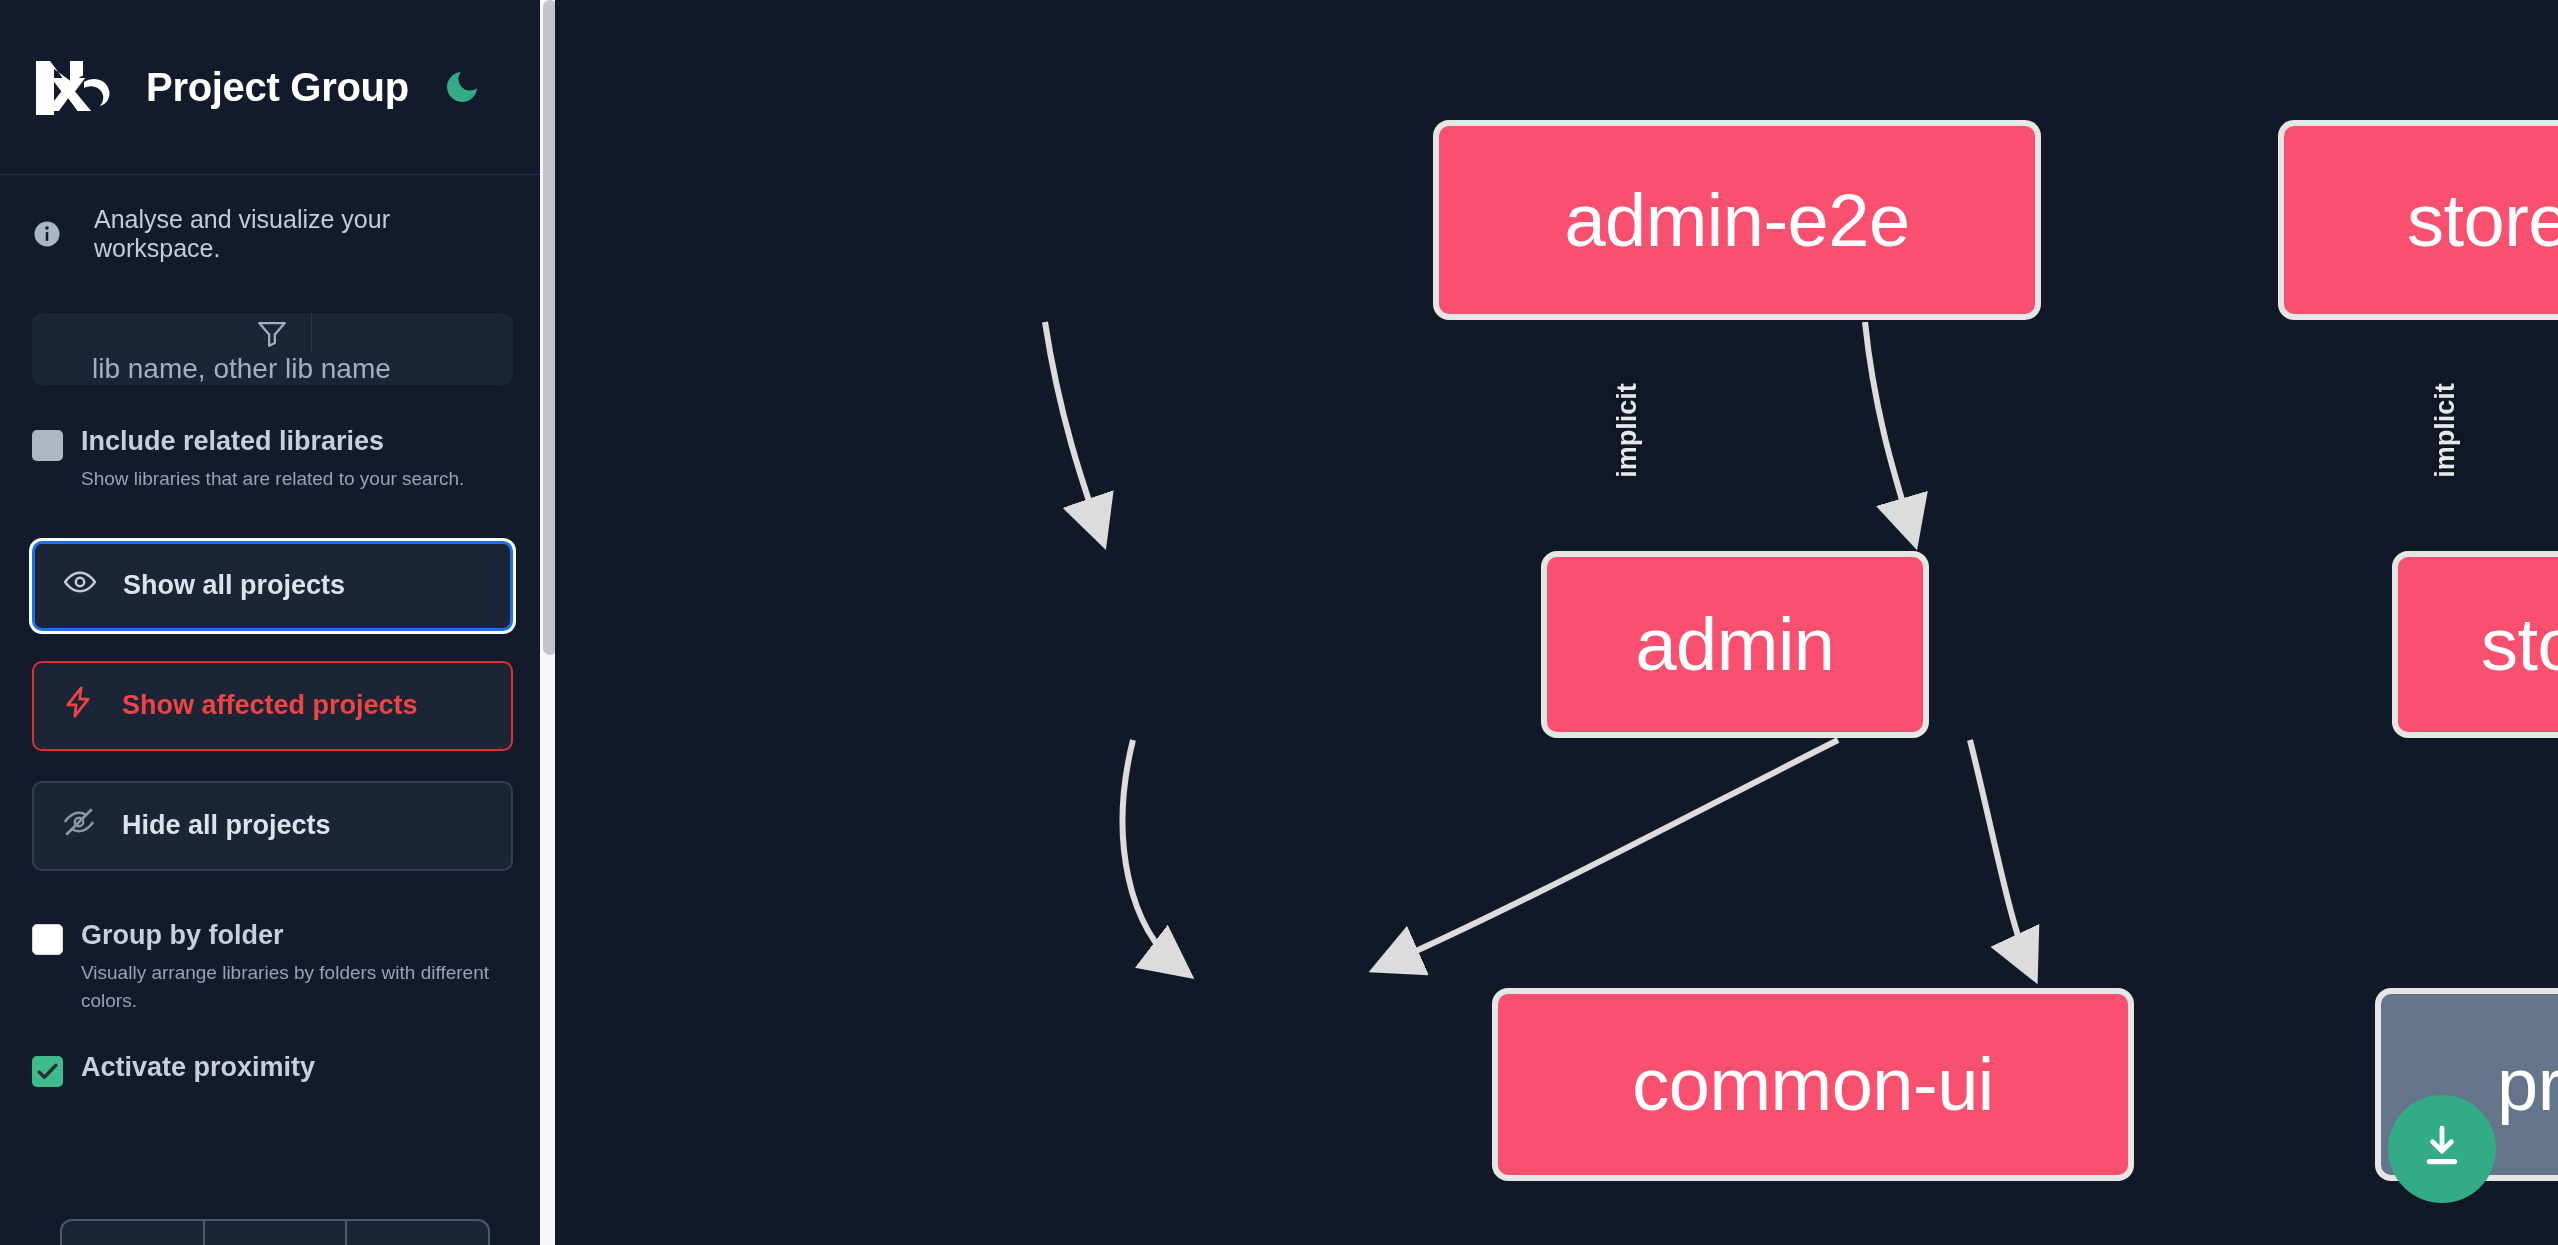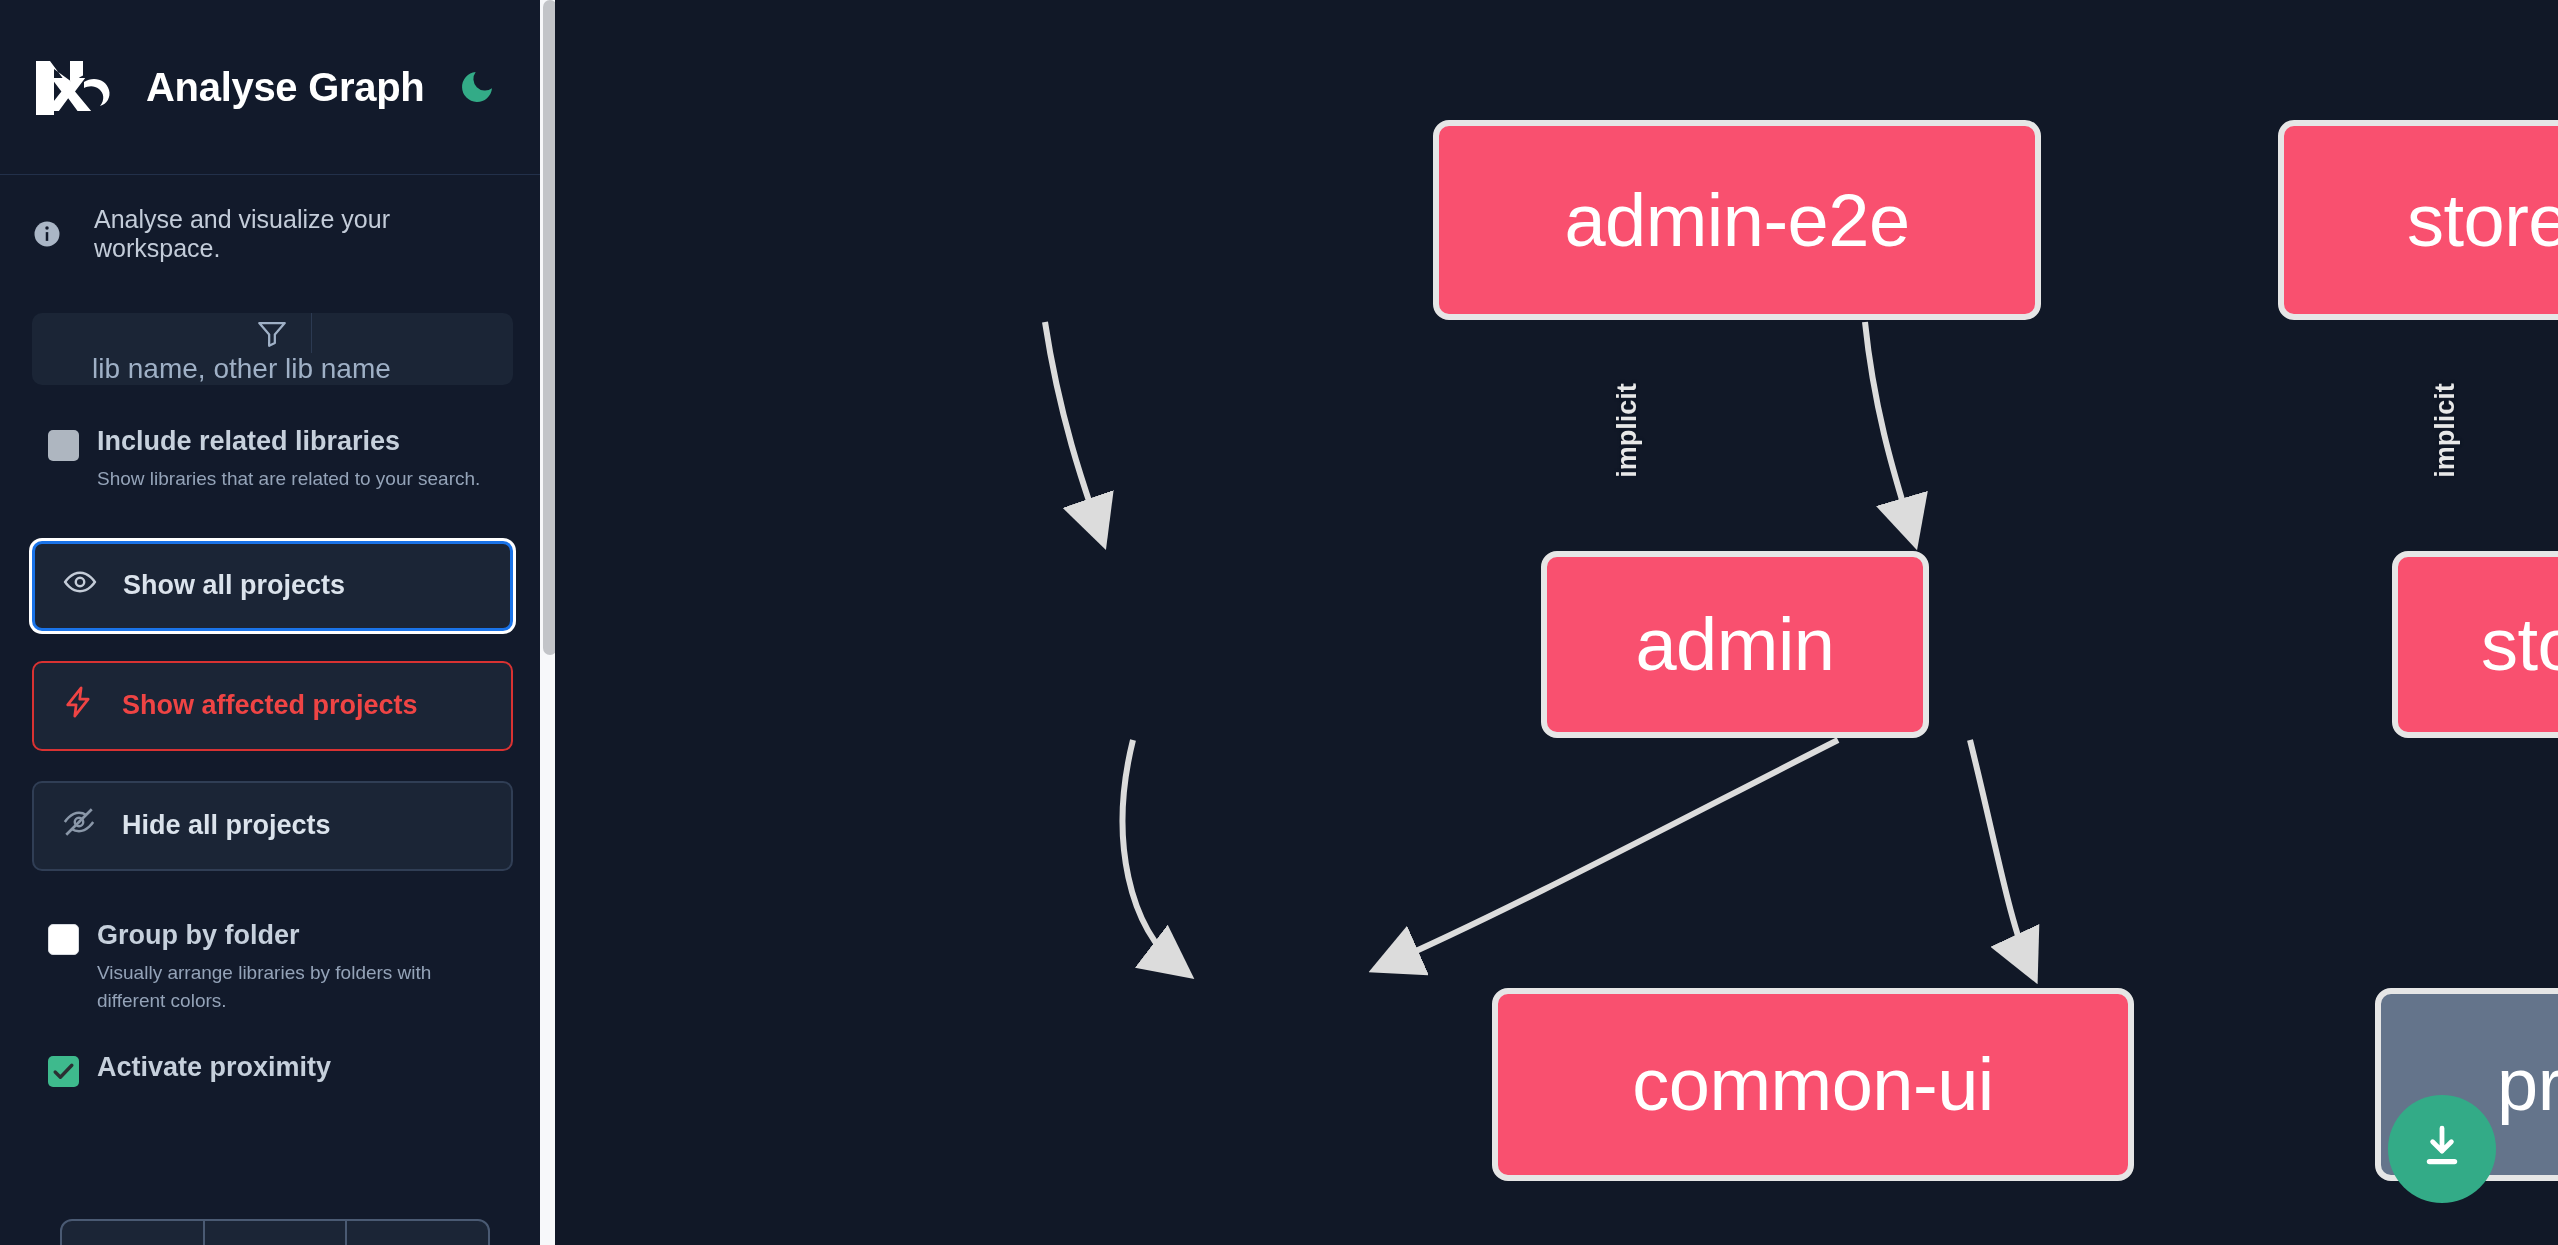--- a/index.html
+++ b/index.html
@@ -74,21 +74,21 @@
     border: none; outline: none;
     color: #cbd5e1;
     font-size: 28px;
     font-family: "Liberation Sans", sans-serif;
     padding: 0 22px;
   }
   .search-input::placeholder { color: #9fb0c6; }
 
   .checkrow {
     display: flex;
-    padding: 0 48px;
+    padding: 0 32px;
     margin-top: 38px;
     gap: 18px;
   }
   .checkrow.tight { margin-top: 34px; }
   .cbox {
     width: 31px; height: 31px;
     border-radius: 5px;
     flex: 0 0 31px;
     margin-top: 7px;
     position: relative;
@@ -216,21 +216,21 @@
     <div class="sidebar-inner">
 
       <div class="brand-row">
         <span class="nx-logo">
           <svg width="92" height="64" viewBox="0 0 92 64">
             <path fill="#ffffff" d="M4 60V6h14l20 27V6h13v14.5c-4 1.5-7 4.5-9 8L22 14v46H4z"></path>
             <path fill="#ffffff" d="M31 60l11-15 11 15h16L50 37l12-16H47l-5 7-5-7H22l12 16L16 60h15z" transform="translate(-8,0) scale(0.85) translate(10,6)"></path>
             <path fill="#ffffff" d="M52 27c9-6 22-3 25 8 2 7-2 14-9 16 5-6 4-13-1-17-5-4-11-3-15-1l0-6z"></path>
           </svg>
         </span>
-        <span class="brand-title">Analyse Graph</span>
+        <span class="brand-title">Project Group</span>
         <span class="theme-toggle">
           <svg width="40" height="40" viewBox="0 0 24 24">
             <path fill="#33ab87" d="M21 12.79A9 9 0 1 1 11.21 3a7 7 0 0 0 9.79 9.79z"></path>
           </svg>
         </span>
       </div>
 
       <div class="info-row">
         <span class="info-icon">
           <svg width="30" height="30" viewBox="0 0 24 24">

